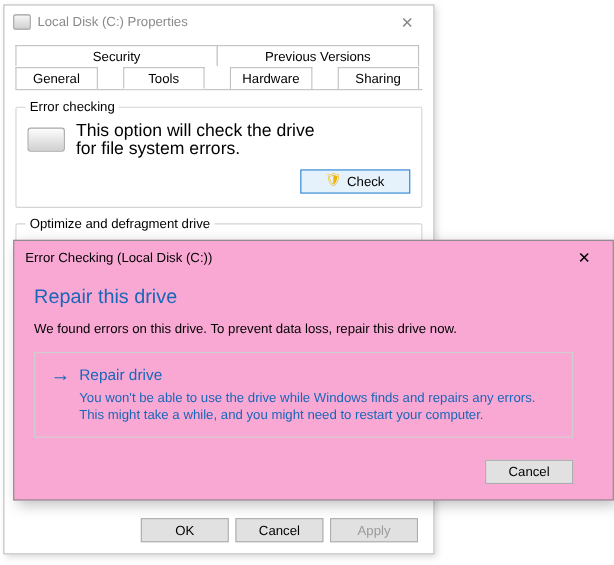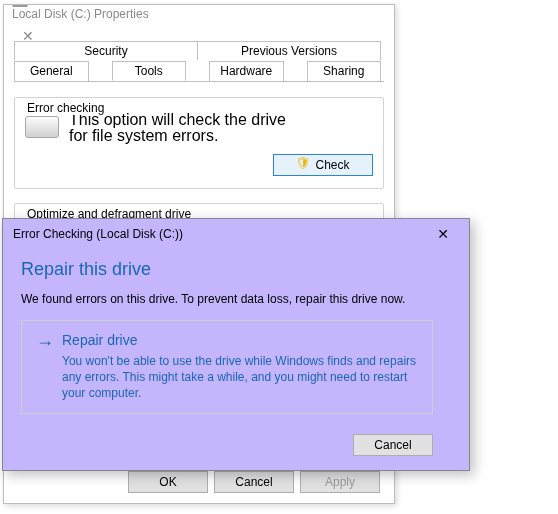--- a/index.html
+++ b/index.html
@@ -20,24 +20,24 @@
     position: absolute;
     left: 3px; top: 4px;
     width: 392px; height: 500px;
     background: #fff;
     border: 1px solid #bcbcbc;
     box-shadow: 2px 2px 6px rgba(0,0,0,0.15);
   }
   .prop-titlebar {
     height: 30px;
     display: flex;
+    align-items: center;
     padding: 0 8px;
     color: #8a8a8a;
     font-size: 12px;
-    flex-direction: column;
   }
   .prop-titlebar .icon-disk {
     width: 16px; height: 14px; margin-right: 6px;
     background: linear-gradient(#f6f6f6, #d0d0d0);
     border: 1px solid #9b9b9b;
     border-radius: 2px;
     position: relative;
   }
   .prop-titlebar .spacer { flex: 1; }
   .prop-titlebar .close-x {
@@ -87,21 +87,20 @@
     position: relative;
   }
   .group-title {
     position: absolute;
     top: -8px;
     left: 8px;
     background: #fff;
     padding: 0 4px;
     font-size: 12px;
     color: #000;
-    margin-top: 11px;
   }
   .group-row { display: flex; align-items: flex-start; }
   .group-row .drv-icon {
     width: 34px; height: 22px;
     background: linear-gradient(#fdfdfd, #d0d0d0);
     border: 1px solid #a8a8a8;
     border-radius: 3px;
     margin: 4px 10px 0 0;
     flex-shrink: 0;
   }
@@ -153,23 +152,23 @@
     display: flex;
     justify-content: flex-end;
     gap: 6px;
     padding: 0 14px;
   }
   .button-bar .win-btn { min-width: 80px; margin-top: 29px; }
 
   
   .err-dialog {
     position: absolute;
-    left: 2px; top: 218px;
-    width: 468px;
-    background: #c4b5fd;
+    left: 12px; top: 218px;
+    width: 546px;
+    background: #f9a8d4;
     border: 1px solid #878787;
     box-shadow: 4px 4px 12px rgba(0,0,0,0.25);
   }
   .err-titlebar {
     height: 30px;
     display: flex;
     align-items: center;
     padding: 0 10px;
     font-size: 12px;
     color: #000;

